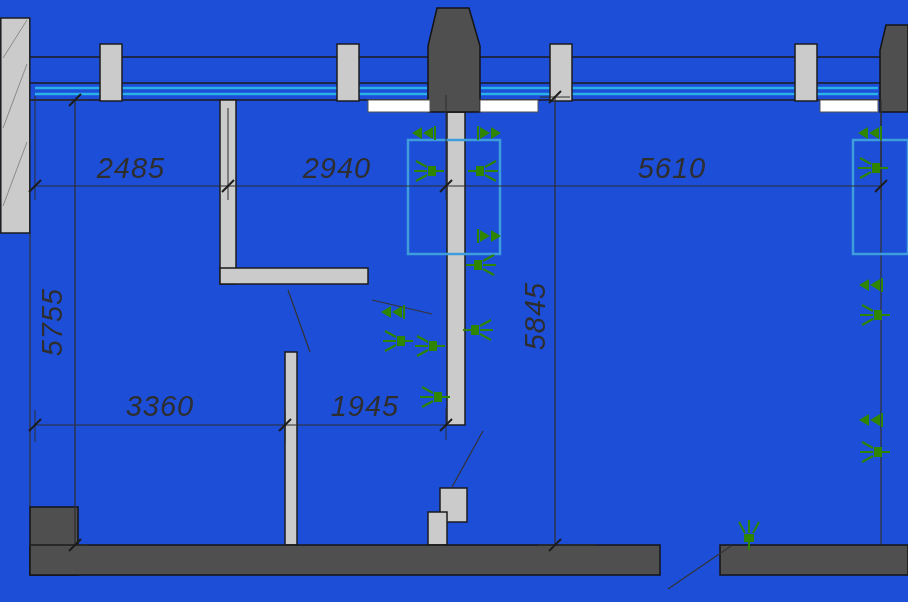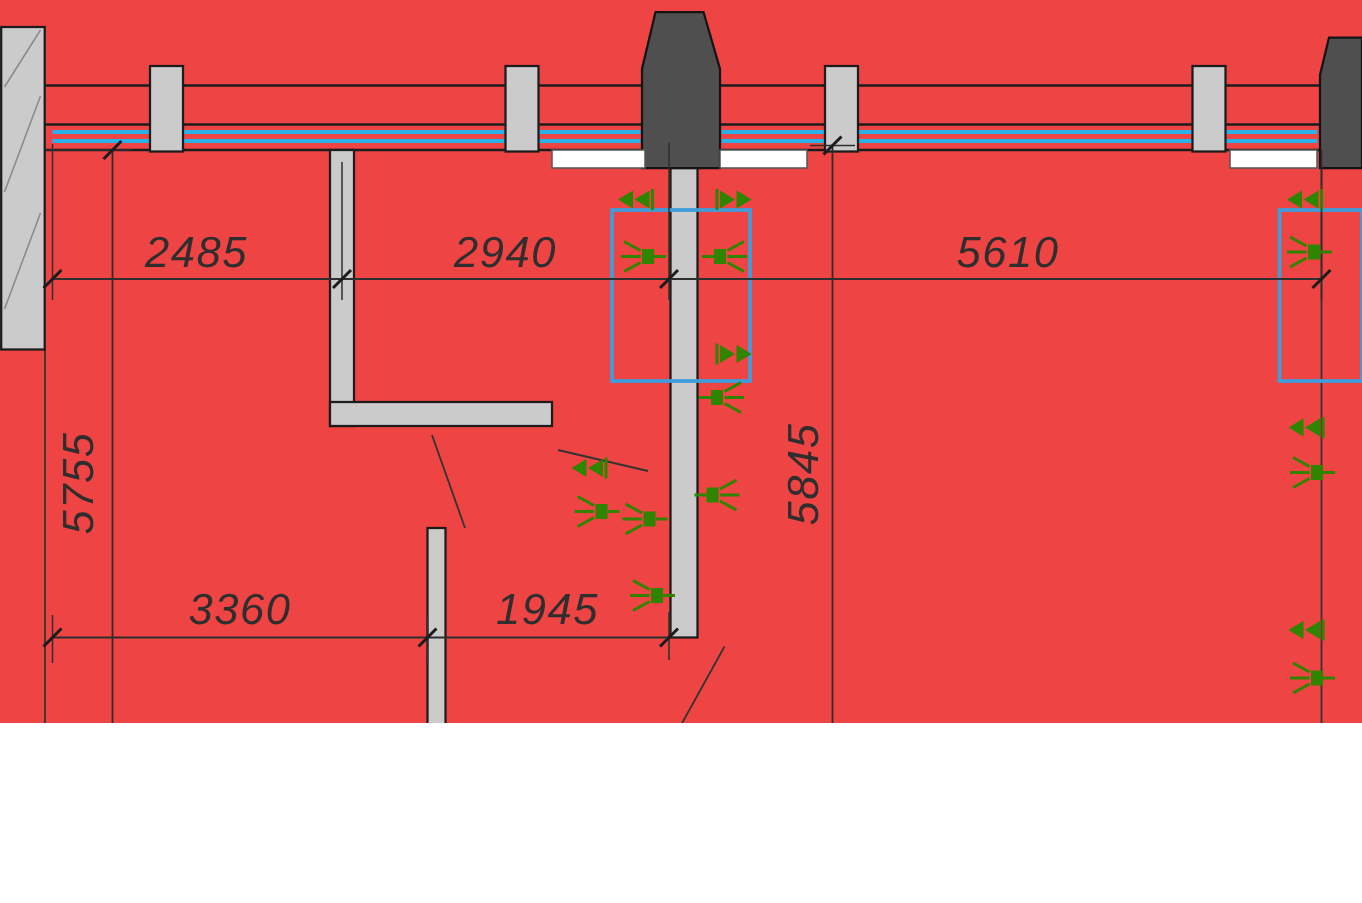--- a/index.html
+++ b/index.html
@@ -1,19 +1,19 @@
 <!DOCTYPE html>
 <html><head>
 <meta charset="utf-8">
 <style>
   html,body{margin:0;padding:0;background:#ffffff;}
   .canvas{
     position:relative;
-    width:908px;height:482px;
-    background:#ef4444;
+    width:908px;height:602px;
+    background:#1d4ed8;
     overflow:hidden;
     font-family:"Liberation Sans", sans-serif;
   }
   svg{position:absolute;left:0;top:0;}
   .dim-text{
     font-family:"Liberation Sans","DejaVu Sans",sans-serif;
     font-style:italic;
     font-size:29px;
     letter-spacing:1px;
   }

